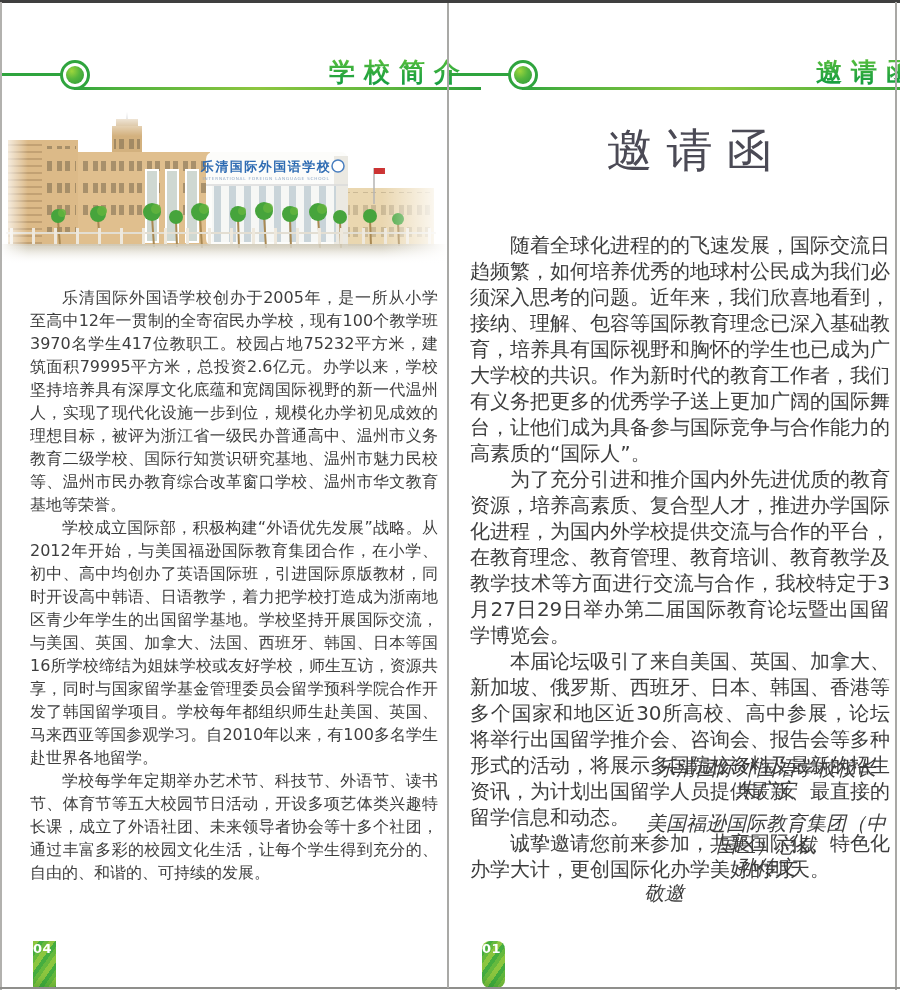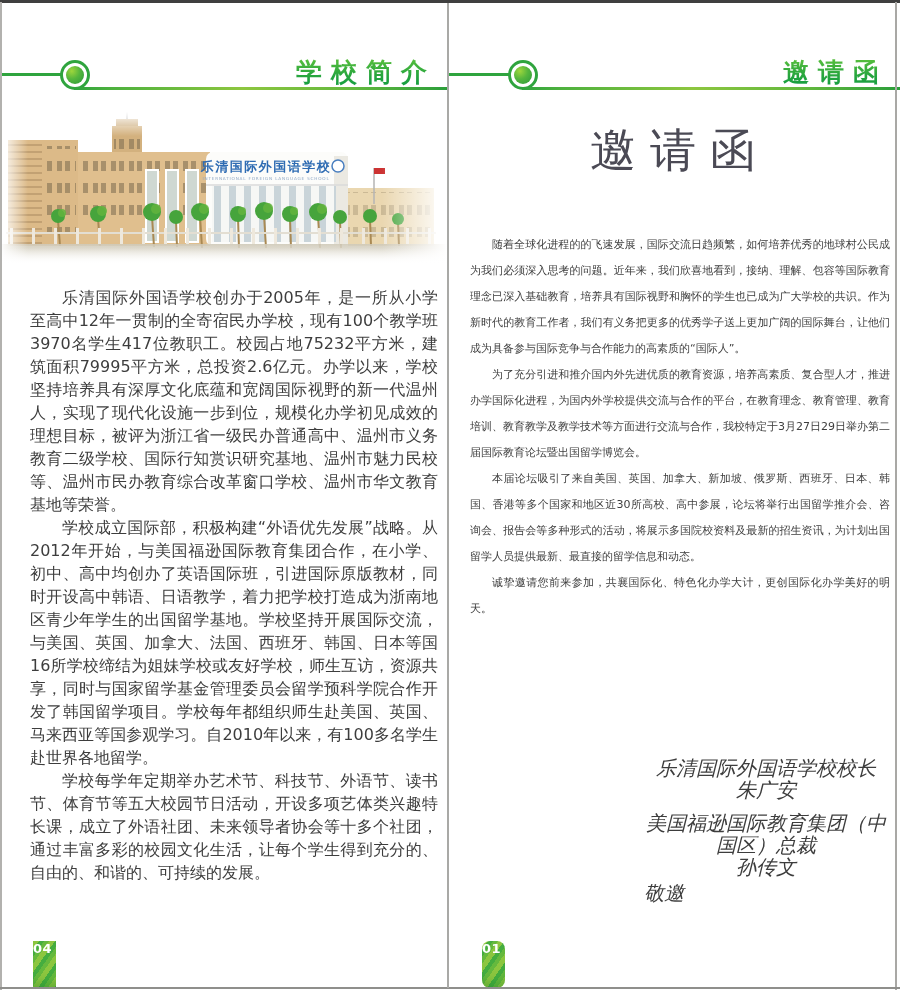--- a/index.html
+++ b/index.html
@@ -7,21 +7,21 @@
     position:relative;width:900px;height:992px;background:#fff;overflow:hidden;
     font-family:"DejaVu Sans","Liberation Sans",sans-serif;
   }
   
   .border-top{position:absolute;top:0;left:0;right:0;height:3px;background:#3f3f3f;}
   .border-left{position:absolute;top:2px;bottom:2px;left:0;width:2px;background:#b2b1ae;}
   .border-right{position:absolute;top:2px;bottom:2px;left:895px;width:2px;background:#a9a8a5;}
   .border-bottom{position:absolute;left:0;right:0;top:987px;height:2px;background:#8f8f8c;}
   .divider{position:absolute;top:3px;bottom:4px;left:447px;width:2px;background:#a9a9a6;}
 
-  .page{position:absolute;top:0;height:100%;}
+  .page{position:absolute;top:0;height:100%;padding-left:33px;}
   .page-left{left:0;width:448px;}
   .page-right{left:448px;width:452px;}
 
   
   .hdr-stub{position:absolute;top:73px;left:0;width:62px;height:3px;background:#2fa43e;}
   .hdr-ring{position:absolute;top:60px;left:60px;width:24px;height:24px;border:3px solid #2fa43e;
     border-radius:50%;background:#fff;}
   .hdr-core{position:absolute;left:3px;top:3px;width:18px;height:18px;border-radius:50%;
     background:radial-gradient(circle at 32% 28%, #9ed63c 0%, #55b63d 45%, #28993a 100%);}
   .hdr-underline{position:absolute;top:87px;left:74px;right:0;height:3px;
@@ -34,21 +34,21 @@
   }
 
   
   .photo{position:absolute;top:112px;left:0;width:447px;height:152px;}
   .photo svg{display:block;width:100%;height:100%;}
 
   
   .body-copy{position:absolute;color:#3d3d3d;text-align:justify;}
   .body-copy p{margin:0;text-indent:2em;}
   .body-left{left:30px;width:408px;top:286px;font-size:16px;line-height:23px;}
-  .body-right{left:22px;width:420px;top:232px;font-size:11px;line-height:26px;}
+  .body-right{left:22px;width:420px;top:232px;font-size:20px;line-height:26px;}
 
   
   .inv-title{position:absolute;top:120px;left:0;width:100%;text-align:center;}
   .inv-cn{margin:0 0 0 12px;font-size:46px;font-weight:200;letter-spacing:14px;color:#4b4a55;}
   .inv-en{margin:6px 0 0 10px;font-size:26px;font-weight:200;letter-spacing:10px;color:#bcbcbe;}
 
   
   .sig{position:absolute;left:196px;top:757px;width:244px;font-size:20px;line-height:22px;color:#3d3d3d;font-style:italic;}
   .sig div{text-align:center;}
   .sig .gap{margin-top:11px;}

